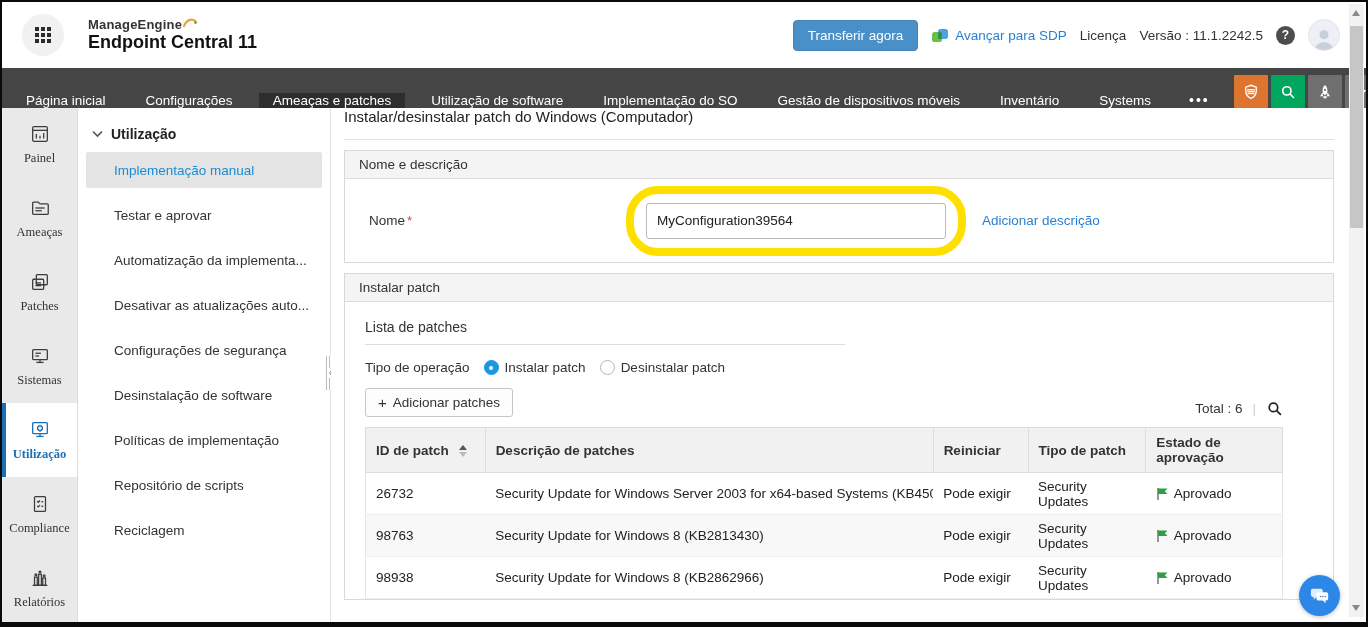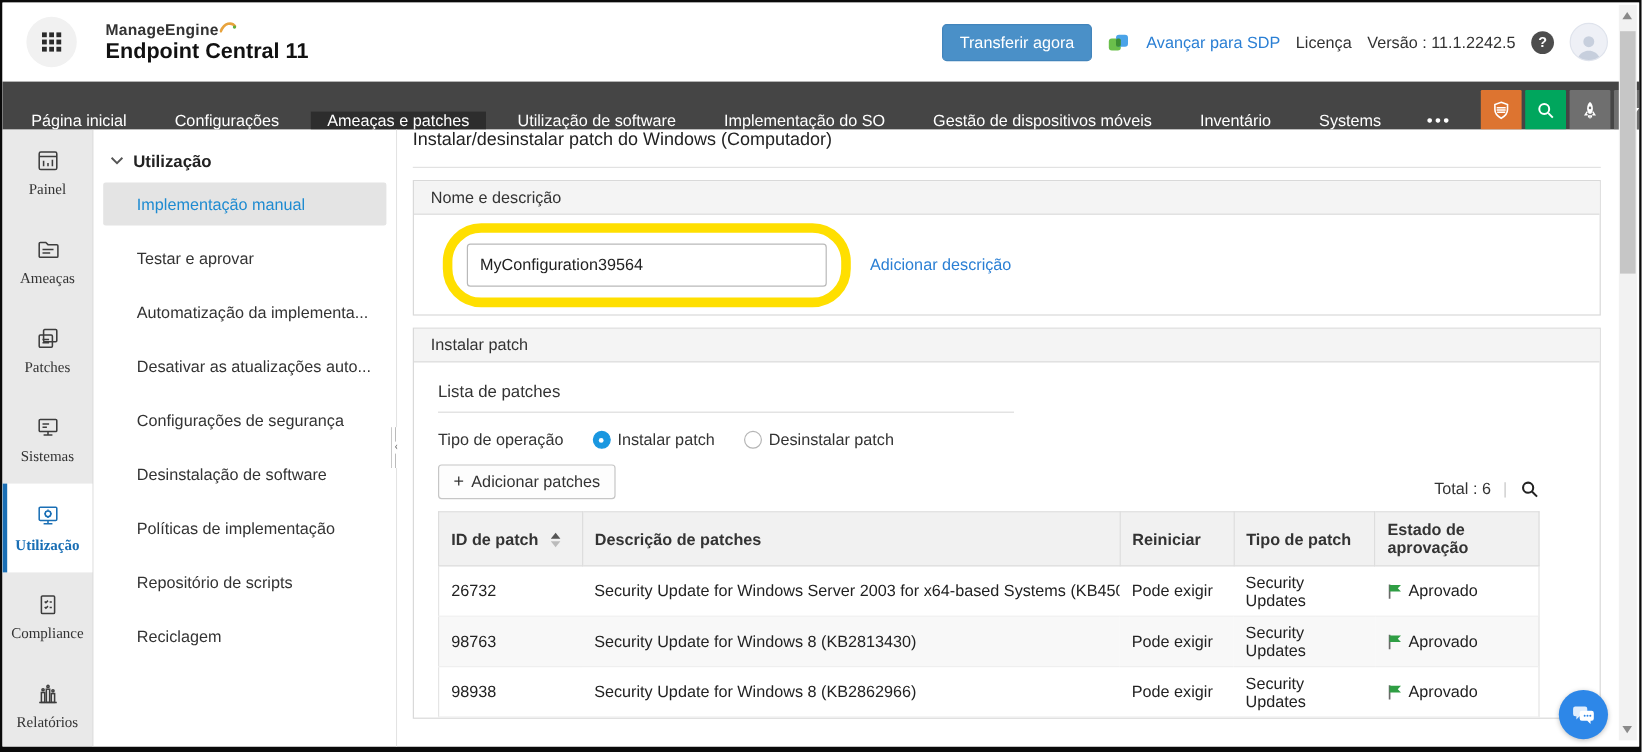--- a/index.html
+++ b/index.html
@@ -11,21 +11,21 @@
   .topbar{ height:66px; background:#fff; display:flex; align-items:center; padding:0 26px 0 20px; }
   .launcher{ width:42px; height:42px; border-radius:50%; background:#f1f1f1; display:flex;
              align-items:center; justify-content:center; cursor:pointer; }
   .logo{ margin-left:24px; }
   .brand-row{ display:flex; align-items:flex-start; height:14px; }
   .brand-name{ font-size:13px; font-weight:700; color:#333; letter-spacing:.2px; }
   .product-name{ font-size:18px; font-weight:700; color:#111; margin-top:1px; }
   .topbar-right{ margin-left:auto; display:flex; align-items:center; gap:13px; }
   .transfer-btn{ background:#4a90c8; color:#fff; border:1px solid #4284bb; border-radius:4px;
                  font-size:13.5px; padding:7px 14px; cursor:pointer; font-family:inherit; }
-  .sdp-wrap{ display:flex; align-items:center; gap:14px; }
+  .sdp-wrap{ display:flex; align-items:center; gap:6px; }
   .link-blue{ color:#2a7fd4; font-size:13.5px; text-decoration:none; cursor:pointer; }
   .plain-label{ color:#333; font-size:13.5px; cursor:pointer; }
   .version-label{ color:#333; font-size:13.5px; }
   .help-circle{ width:19px; height:19px; border-radius:50%; background:#4d4d4d; color:#fff;
                 font-size:12px; font-weight:700; display:flex; align-items:center; justify-content:center; cursor:pointer; }
   .avatar{ width:32px; height:32px; border-radius:50%; background:#eef0f6; border:1px solid #dfe3ec;
            display:flex; align-items:flex-end; justify-content:center; overflow:hidden; cursor:pointer; }
 
   
   .navbar{ height:40px; background:#454545; display:flex; align-items:flex-end; padding-left:10px;gap:12px; }
@@ -77,21 +77,21 @@
   .field-label{ width:257px; font-size:13.5px; color:#333; }
   .req{ color:#e0413c; margin-left:2px; }
   .highlight-ring{ border:8px solid #ffdf00; border-radius:32px; padding:9px 12px; background:#fff; }
   .text-input{ width:300px; height:36px; border:1px solid #b9b9b9; border-radius:3px; padding:0 10px;
                font-size:13.5px; color:#222; font-family:inherit; }
   .adddesc-link{ margin-left:16px; font-size:13.5px; }
 
   .panel-body2{ padding:16px 20px 0 20px; }
   .list-tab{ display:inline-block; font-size:14px; color:#333; padding-bottom:9px; }
   .list-tab-row{ border-bottom:1px solid #ddd; width:480px; }
-  .op-row{ margin-top:15px; display:flex; align-items:center; gap:16px; font-size:13.5px; color:#333; }
+  .op-row{ margin-top:15px; display:flex; align-items:center; gap:6px; font-size:13.5px; color:#333; }
   .radio{ display:flex; align-items:center; gap:6px; cursor:pointer; margin-left:8px; }
   .radio-dot{ width:15px; height:15px; border-radius:50%; border:1px solid #b5b5b5; background:#fff; position:relative; }
   .radio.checked .radio-dot{ border-color:#1a97e0; background:#1a97e0; }
   .radio.checked .radio-dot::after{ content:""; position:absolute; left:4.5px; top:4.5px; width:4px; height:4px;
                                     border-radius:50%; background:#fff; }
   .add-row{ margin-top:13px; width:918px; display:flex; align-items:flex-end; }
   .add-btn{ background:#fdfdfd; border:1px solid #c6c6c6; border-radius:3px; font-size:13.5px; color:#333;
             padding:5px 12px; cursor:pointer; display:flex; align-items:center; gap:6px; font-family:inherit; }
   .add-btn .plus{ font-size:15px; }
   .total-row{ margin-left:auto; display:flex; align-items:center; gap:10px; font-size:13.5px; color:#333; }
@@ -312,20 +312,23 @@
         </div>
     </aside>
 
     <main class="content">
       <div class="page-title">Instalar/desinstalar patch do Windows (Computador)</div>
       <div class="title-divider"></div>
 
       <section class="panel">
         <div class="panel-head">Nome e descrição</div>
         <div class="panel-body1">
+          <div class="field-label">
+            <span>Nome</span><span class="req">*</span>
+          </div>
           <div class="highlight-ring">
             <input class="text-input" type="text" value="MyConfiguration39564" style="">
           </div>
           <a class="link-blue adddesc-link">Adicionar descrição</a>
         </div>
       </section>
 
       <section class="panel">
         <div class="panel-head">Instalar patch</div>
         <div class="panel-body2">

